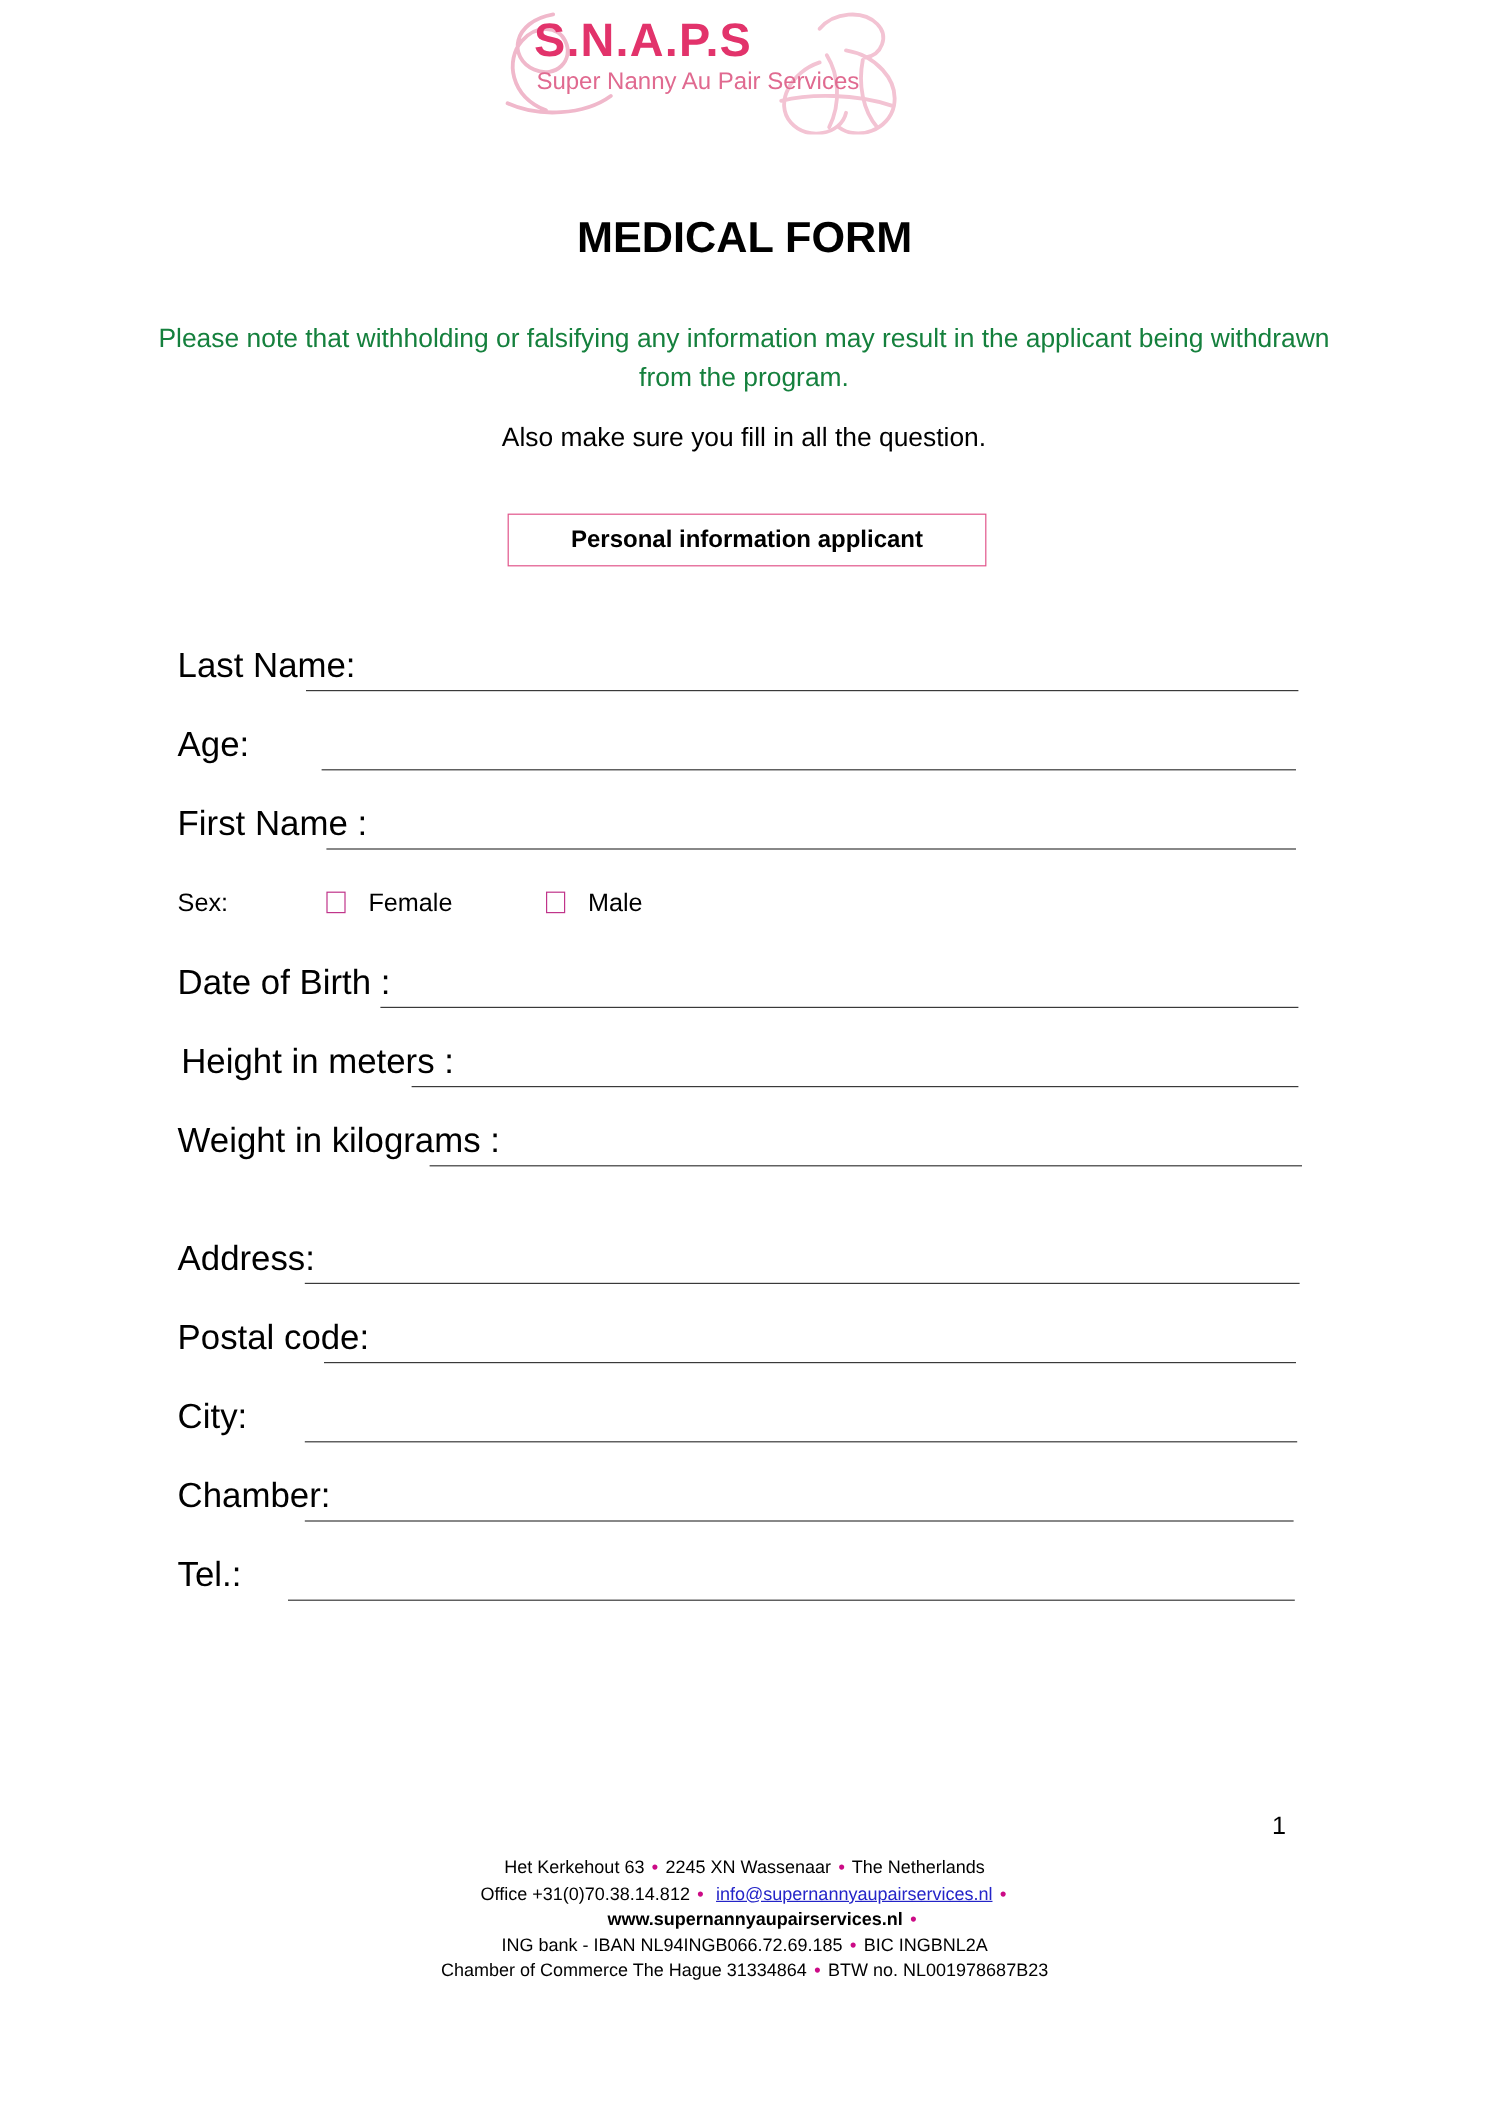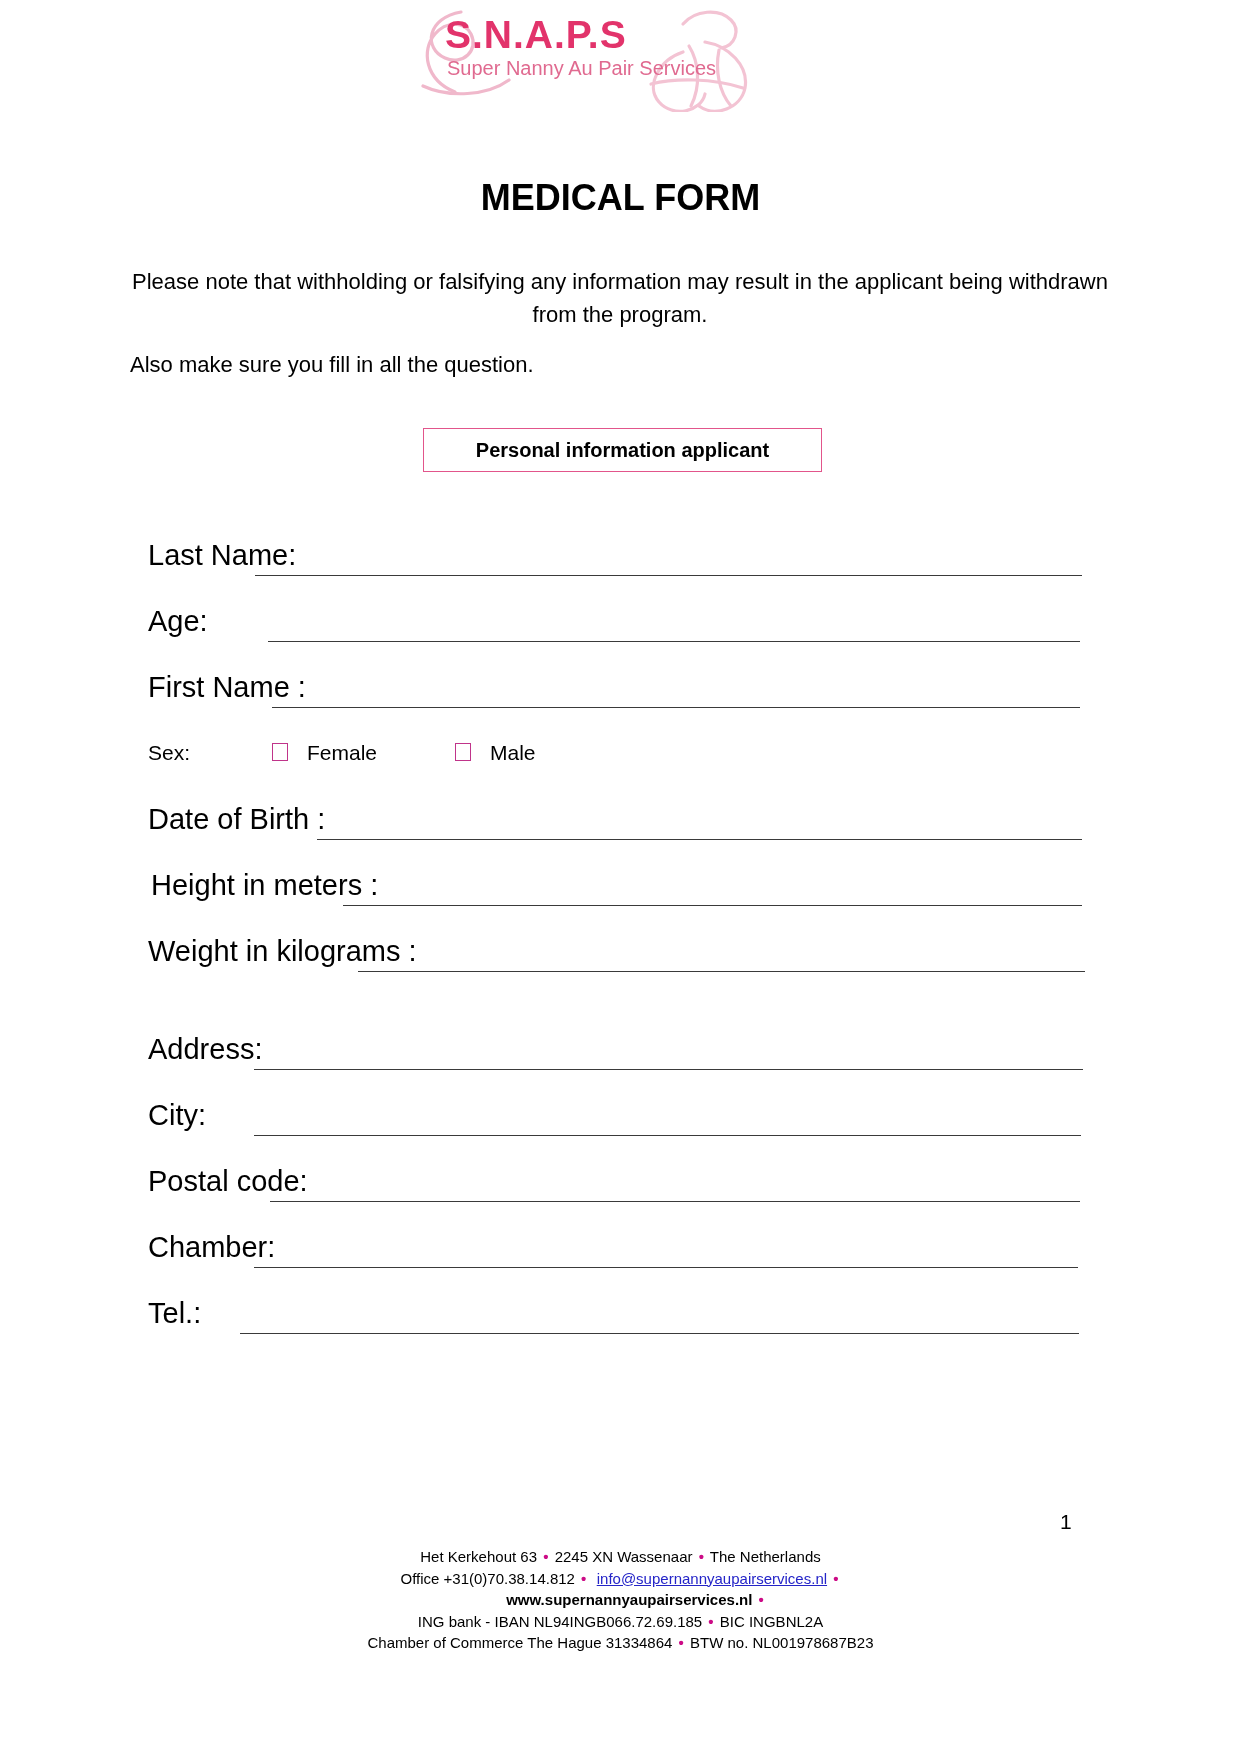--- a/index.html
+++ b/index.html
@@ -64,27 +64,27 @@
   }
 
   
   .intro-1 {
     position: absolute;
     left: 130px; top: 265px;
     width: 980px;
     text-align: center;
     font-size: 22px;
     line-height: 33px;
-    color: #000000;
+    color: #15803d;
   }
   .intro-2 {
     position: absolute;
     left: 130px; top: 348px;
     width: 980px;
-    text-align: left;
+    text-align: center;
     font-size: 22px;
     line-height: 33px;
     color: #000;
   }
 
   
   .section-box {
     position: absolute;
     left: 423px; top: 428px;
     width: 399px; height: 44px;
@@ -233,28 +233,28 @@
     <div class="field-row">
       <div class="field-label" style="left: 148px;">Weight in kilograms :</div>
       <div class="field-line" style="left: 358px; width: 727px; bottom: 30px;"></div>
     </div>
     <div style="height: 32px;"></div>
     <div class="field-row">
       <div class="field-label" style="left: 148px;">Address:</div>
       <div class="field-line" style="left: 254px; width: 829px; bottom: 30px;"></div>
     </div>
     <div class="field-row">
+      <div class="field-label" style="left: 148px;">Postal code:</div>
+      <div class="field-line" style="left: 270px; width: 810px; bottom: 30px;"></div>
+    </div>
+    <div class="field-row">
       <div class="field-label" style="left: 148px;">City:</div>
       <div class="field-line" style="left: 254px; width: 827px; bottom: 30px;"></div>
     </div>
     <div class="field-row">
-      <div class="field-label" style="left: 148px;">Postal code:</div>
-      <div class="field-line" style="left: 270px; width: 810px; bottom: 30px;"></div>
-    </div>
-    <div class="field-row">
       <div class="field-label" style="left: 148px;">Chamber:</div>
       <div class="field-line" style="left: 254px; width: 824px; bottom: 30px;"></div>
     </div>
     <div class="field-row">
       <div class="field-label" style="left: 148px;">Tel.:</div>
       <div class="field-line" style="left: 240px; width: 839px; bottom: 30px;"></div>
     </div>
   </div>
 
 <div class="page-number">1</div>

